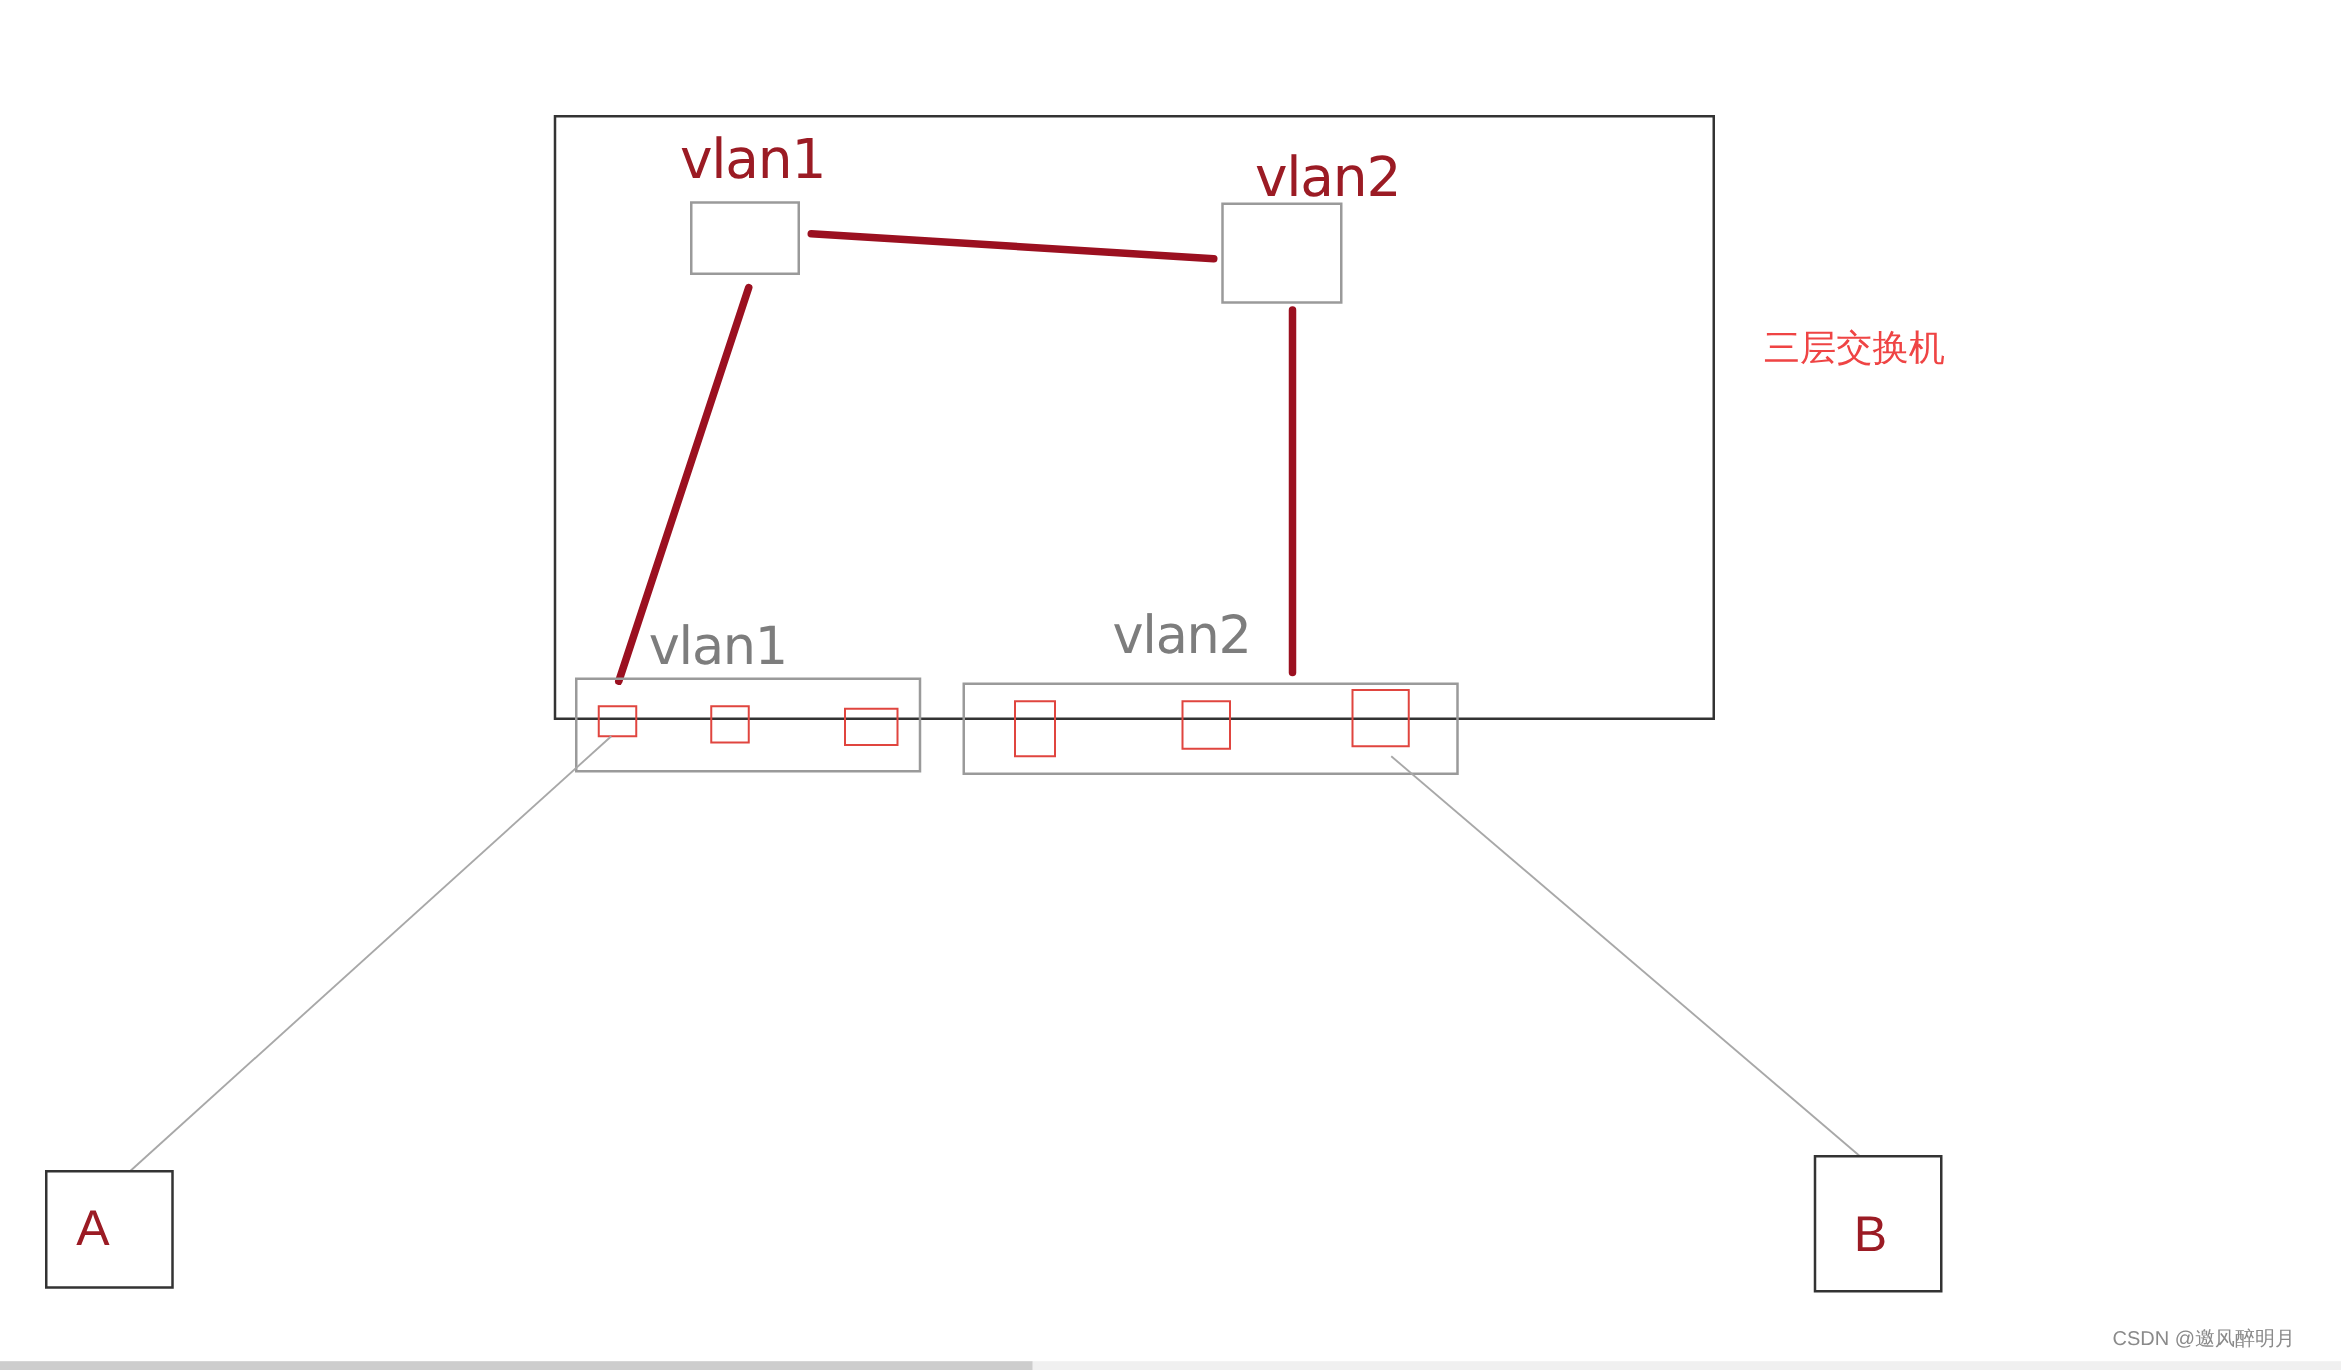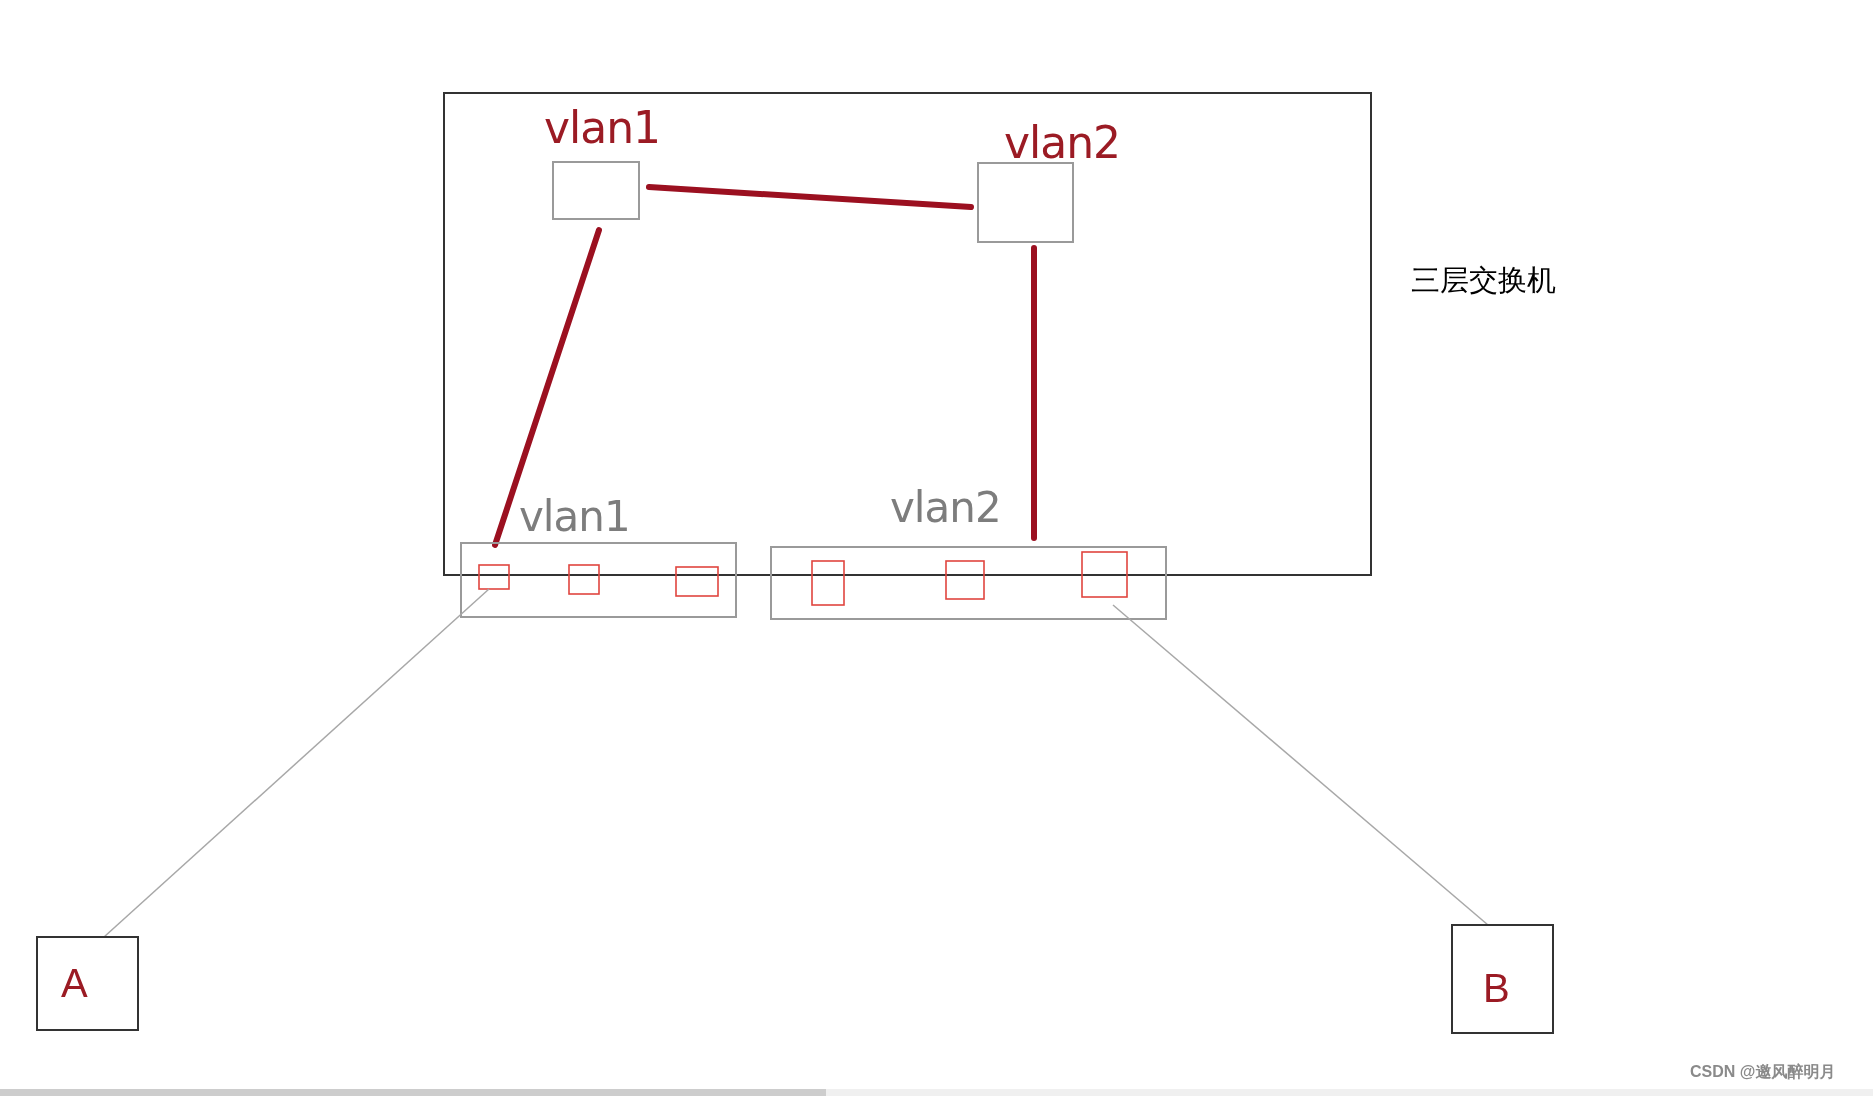--- a/index.html
+++ b/index.html
@@ -1,23 +1,23 @@
 <!DOCTYPE html>
 <html><head>
 <meta charset="utf-8">
 <style>
   html, body { margin: 0; padding: 0; background: #ffffff; }
   body { width: 1873px; height: 1096px; position: relative; overflow: hidden; font-family: "DejaVu Sans", sans-serif; }
   #canvas { position: absolute; left: 0; top: 0; }
   .lbl { position: absolute; white-space: nowrap; line-height: 1; }
   .vlan-top { color: #9b1b24; font-size: 44px; font-family: "DejaVu Sans", sans-serif; letter-spacing: -1px; }
   .vlan-group { color: #7d7d7d; font-size: 42px; font-family: "DejaVu Sans", sans-serif; letter-spacing: -1px; }
-  .switch-label { color: #000000; font-size: 29px; font-family: Liberation Sans, sans-serif; }
+  .switch-label { color: #ef4444; font-size: 29px; font-family: Liberation Mono, monospace; }
   .host-label { color: #9b1b24; font-size: 40px; font-family: "Liberation Sans", sans-serif; }
-  .watermark { color: #8a8a8a; font-size: 16px; font-family: "Liberation Sans", sans-serif; font-weight: bold; }
+  .watermark { color: #8a8a8a; font-size: 16px; font-family: "Liberation Sans", sans-serif; }
   .scroll-track { position: absolute; left: 0; top: 1089px; width: 1873px; height: 7px; background: #f0f0f0; }
   .scroll-thumb { position: absolute; left: 0; top: 1089px; width: 826px; height: 7px; background: #cdcdcd; }
 </style>
 </head>
 <body>
 
 <svg id="canvas" width="1873" height="1096" viewBox="0 0 1873 1096" xmlns="http://www.w3.org/2000/svg">
 
   <rect x="444" y="93" width="927" height="482" fill="none" stroke="#333333" stroke-width="2"></rect>
 

